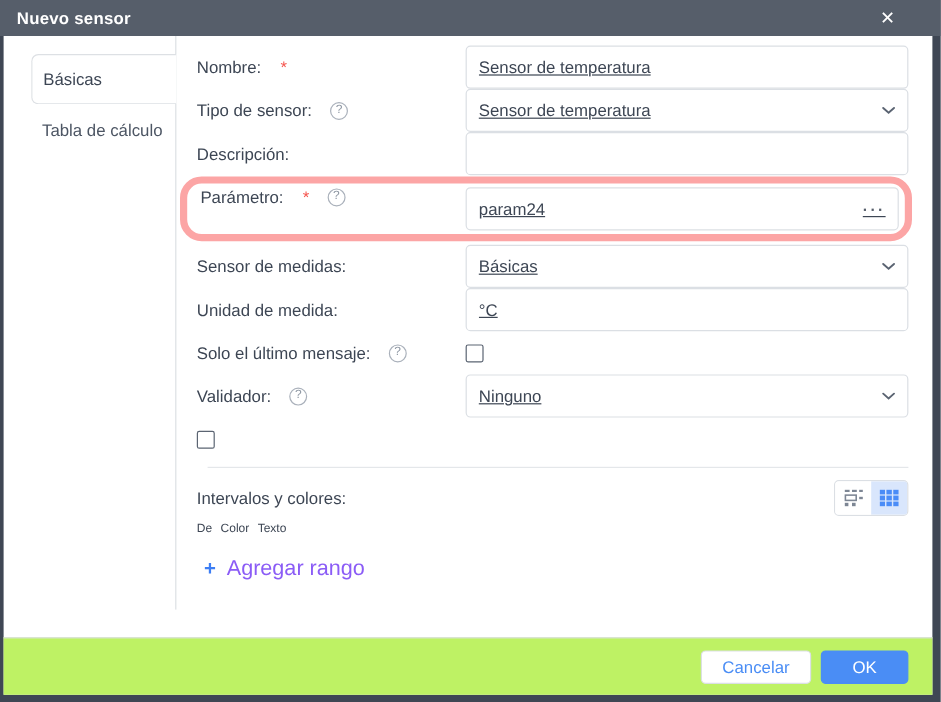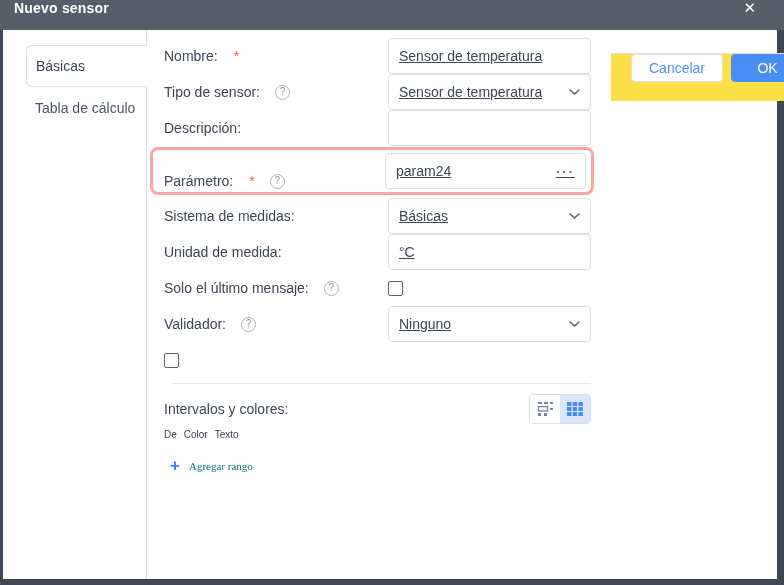--- a/index.html
+++ b/index.html
@@ -8,31 +8,31 @@
 
   .dialog {
     width: 784px; height: 585px;
     background: #3f4754;
     display: flex; flex-direction: column;
     overflow: hidden;
   }
   .titlebar {
     height: 30px; flex: none;
     background: #565e6a;
-    display: flex; align-items: flex-start;
-    padding: 0 28px 0 14px;
+    display: flex; align-items: center;
+    padding: 0 38px 0 14px;
   }
   .title { color: #fff; font-size: 14px; font-weight: 700; letter-spacing: .2px; }
   .close { margin-left: auto; color: #fff; font-size: 15px; line-height: 1; cursor: pointer; }
 
   .inner {
     flex: 1; min-height: 0;
     margin: 0 7px 6px 3px;
     background: #fff;
-    display: flex; flex-direction: row;
+    display: flex; flex-direction: column;
   }
   .bodyarea { flex: 1; min-height: 0; display: flex; }
 
   
   .tabs-col { width: 144px; flex: none; border-right: 1px solid #dde0e4; padding-top: 15px; }
   .tab {
     height: 42px; display: flex; align-items: center;
     padding-left: 32px; font-size: 14px; color: #4d5664; cursor: pointer;
     white-space: nowrap;
   }
@@ -64,22 +64,22 @@
     background: #fff; color: #3d4654; font-size: 14px;
     padding: 0 10px; font-family: "Liberation Sans", sans-serif;
     outline: none;
     text-decoration: underline;
   }
   div.input { display: flex; align-items: center; justify-content: space-between; }
   .chev { flex: none; margin-left: 8px; }
   .ellipsis { flex: none; color: #565e6a; font-size: 13px; font-weight: 700; letter-spacing: 2px; cursor: pointer; line-height: 1; }
 
   .param-highlight {
-    display: flex; align-items: flex-end;
-    border: 3px solid #fca5a5; border-radius: 8px;
+    display: flex; align-items: flex-start;
+    border: 6px solid #fca5a5; border-radius: 18px;
     margin: -4px -3px 8px -14px;
     padding: 3px 5px 3px 11px;
   }
   .param-highlight .row-label { width: 221px; }
 
   .checkbox {
     width: 15px; height: 15px;
     border: 1.5px solid #5b6472; border-radius: 2px;
     background: #fff; cursor: pointer;
   }
@@ -88,28 +88,28 @@
 
   .intervals-row { display: flex; align-items: center; justify-content: space-between; height: 30px; }
   .intervals-label { font-size: 14px; color: #3d4654; }
   .view-toggle { display: flex; border: 1px solid #dbdfe4; border-radius: 4px; overflow: hidden; }
   .view-btn { width: 30px; height: 28px; display: flex; align-items: center; justify-content: center; background: #fff; cursor: pointer; }
   .view-btn.active { background: #d9e6fc; }
 
   .range-headers { display: flex; gap: 7px; margin-top: 5px; font-size: 10px; color: #3d4654; }
   .add-range { display: flex; align-items: center; gap: 9px; margin: 17px 0 0 6px; cursor: pointer; }
   .plus { color: #3d7ef4; font-size: 17px; font-weight: 700; line-height: 1; }
-  .add-range-label { color: #0f766e; font-size: 11px; font-family: Liberation Serif, serif; }
+  .add-range-label { color: #8b5cf6; font-size: 18px; }
 
   
   .footerbar {
     flex: none; height: 48px;
     border-top: 1px solid #dde0e4;
-    display: flex; justify-content: flex-end;
-    gap: 8px; padding: 0 20px; background: #fde047; margin-top: 23px;
+    display: flex; align-items: center; justify-content: flex-end;
+    gap: 8px; padding: 0 20px; background: #bef264; margin-top: 23px;
   }
   .btn {
     height: 28px; border-radius: 4px; font-size: 14px;
     font-family: "Liberation Sans", sans-serif; cursor: pointer;
   }
   .btn.cancel { background: #fff; color: #4a8df5; border: 1px solid #dbdfe4; padding: 0 17px; }
   .btn.ok { background: #4a8df5; color: #fff; border: 1px solid #4a8df5; width: 73px; }
 </style>
 </head>
 <body>
@@ -169,21 +169,21 @@
             <span class="help">?</span>
           </div>
           <div class="input">
             <span>param24</span>
             <span class="ellipsis">···</span>
           </div>
         </div>
 
         <div class="row">
           <div class="row-label">
-            <span>Sistema de medidas:</span>
+            <span>Sensor de medidas:</span>
           </div>
           <div class="input">
             <span>Básicas</span>
             <svg class="chev" width="11" height="7" viewBox="0 0 11 7">
                 <path d="M1 1l4.5 4L10 1" stroke="#5b6472" stroke-width="1.6" fill="none" stroke-linecap="round"></path>
               </svg>
           </div>
         </div>
 
         <div class="row">

